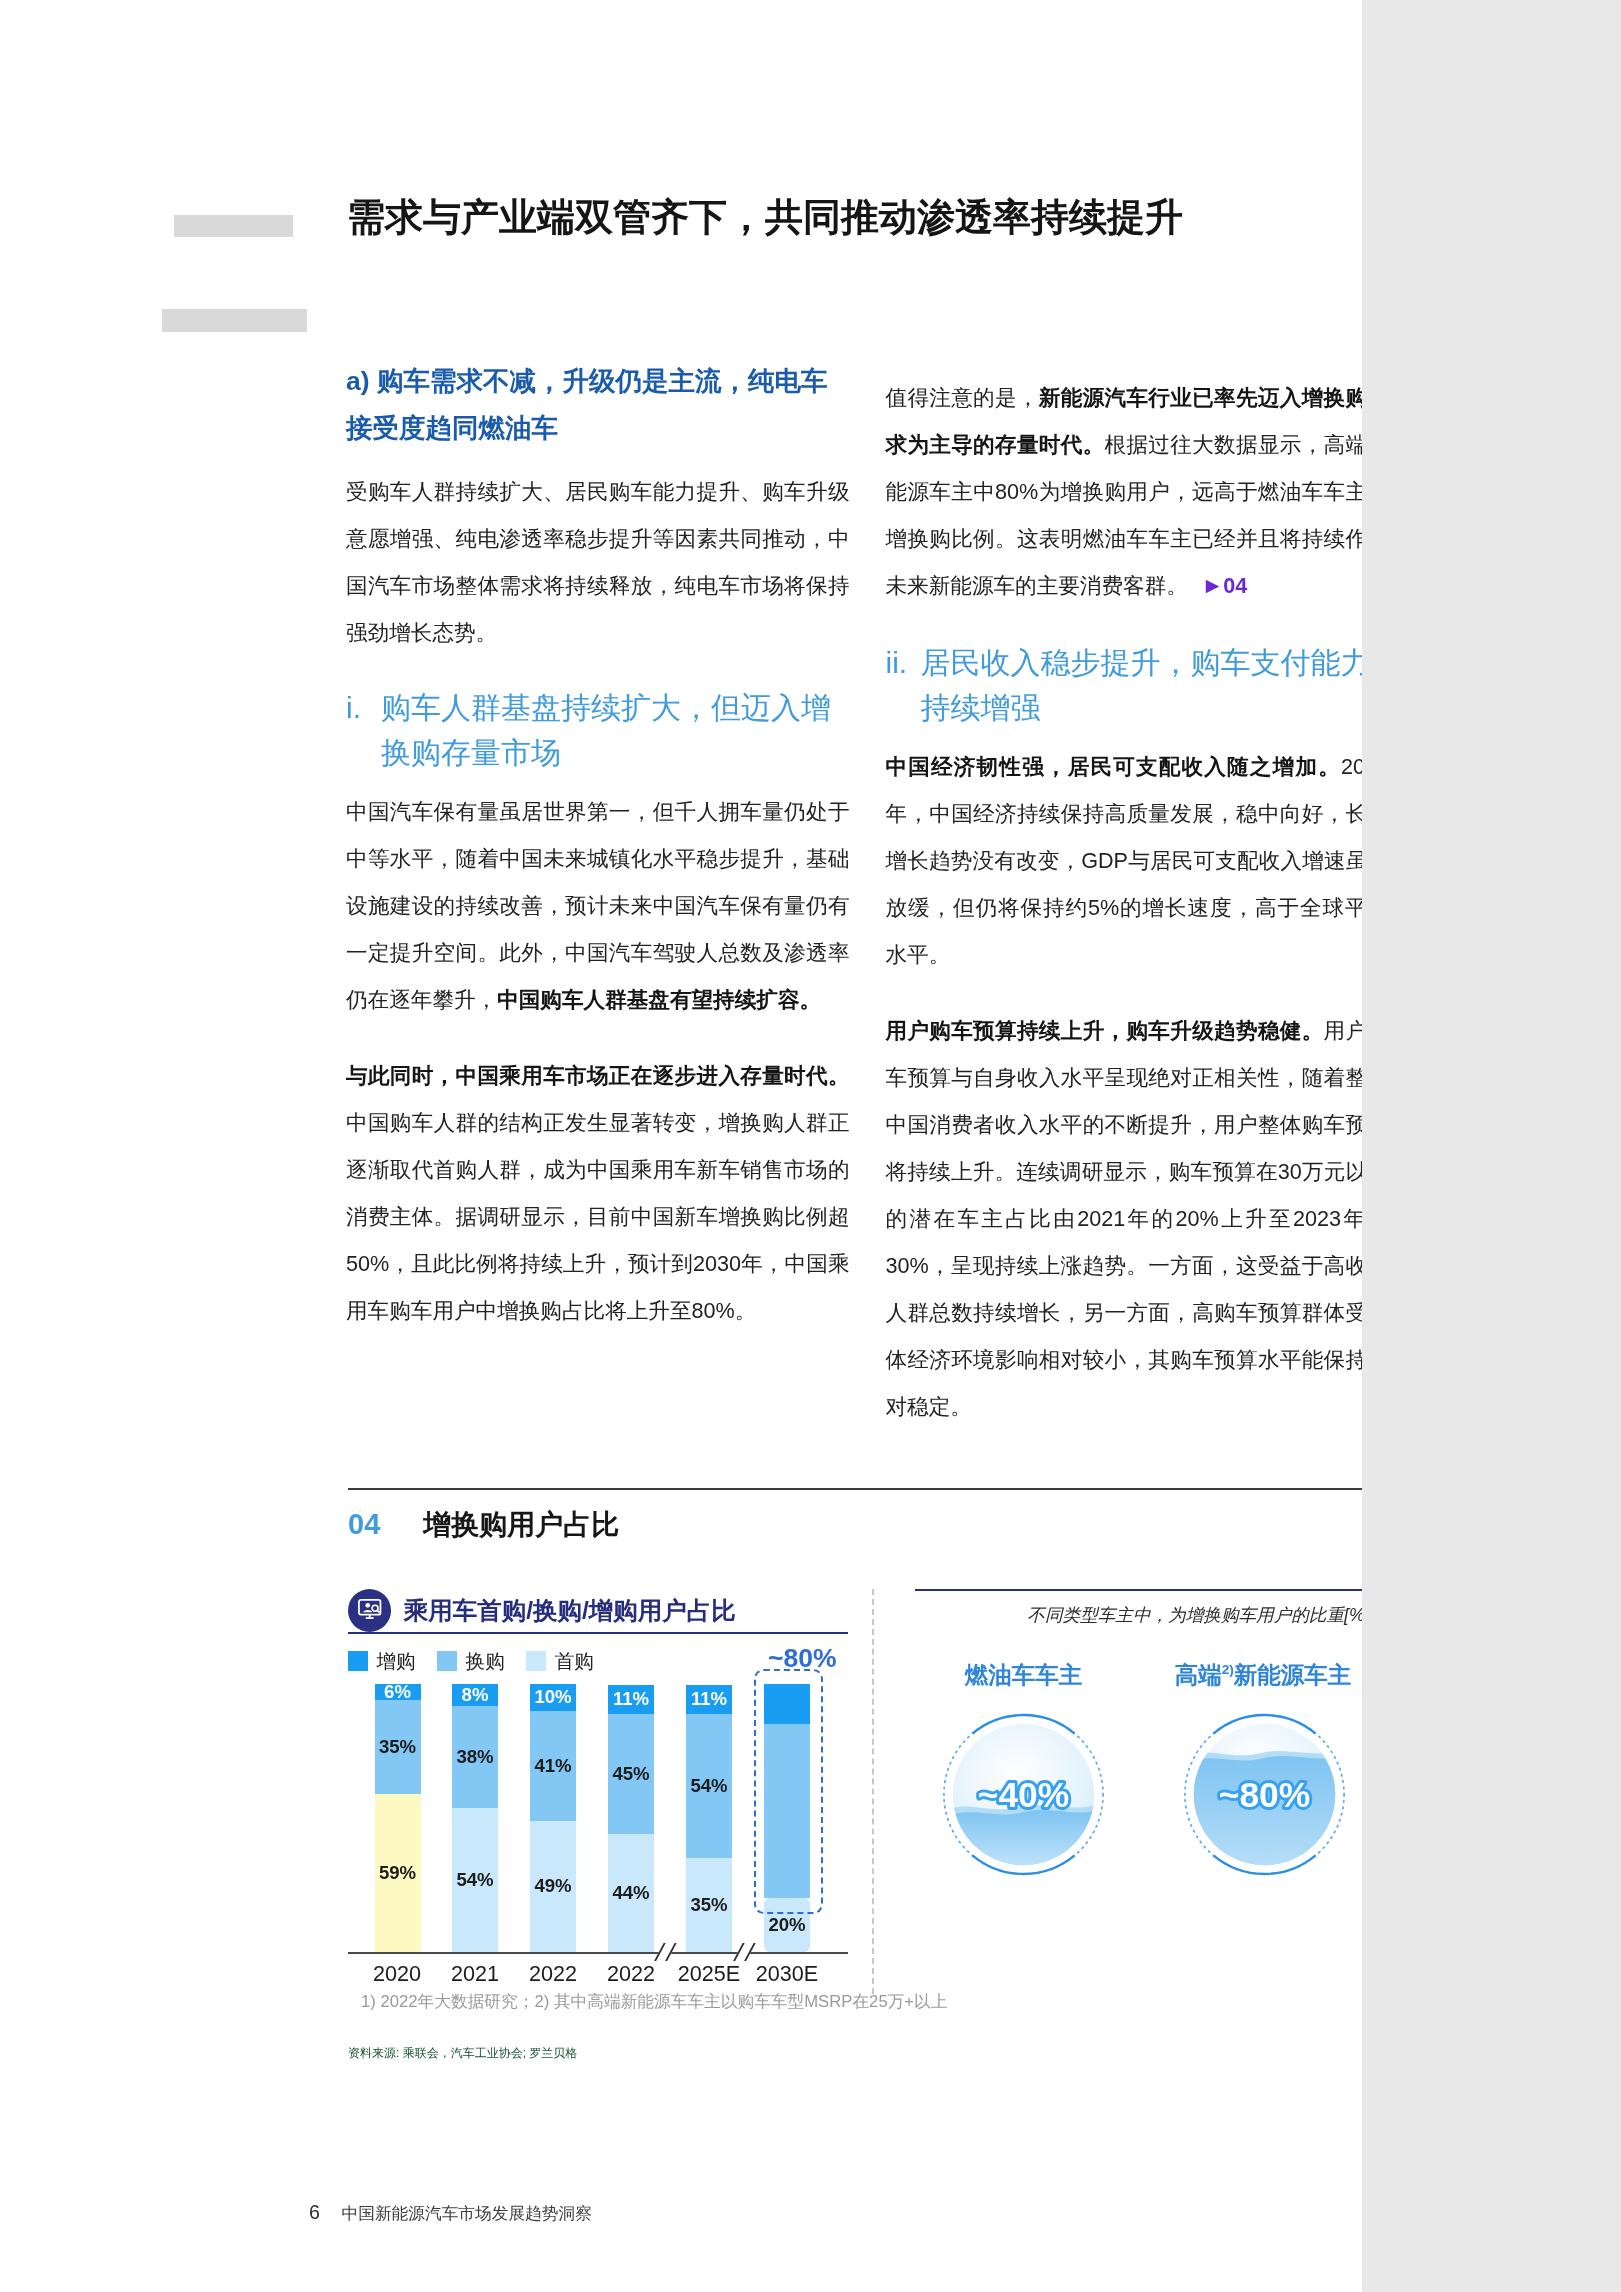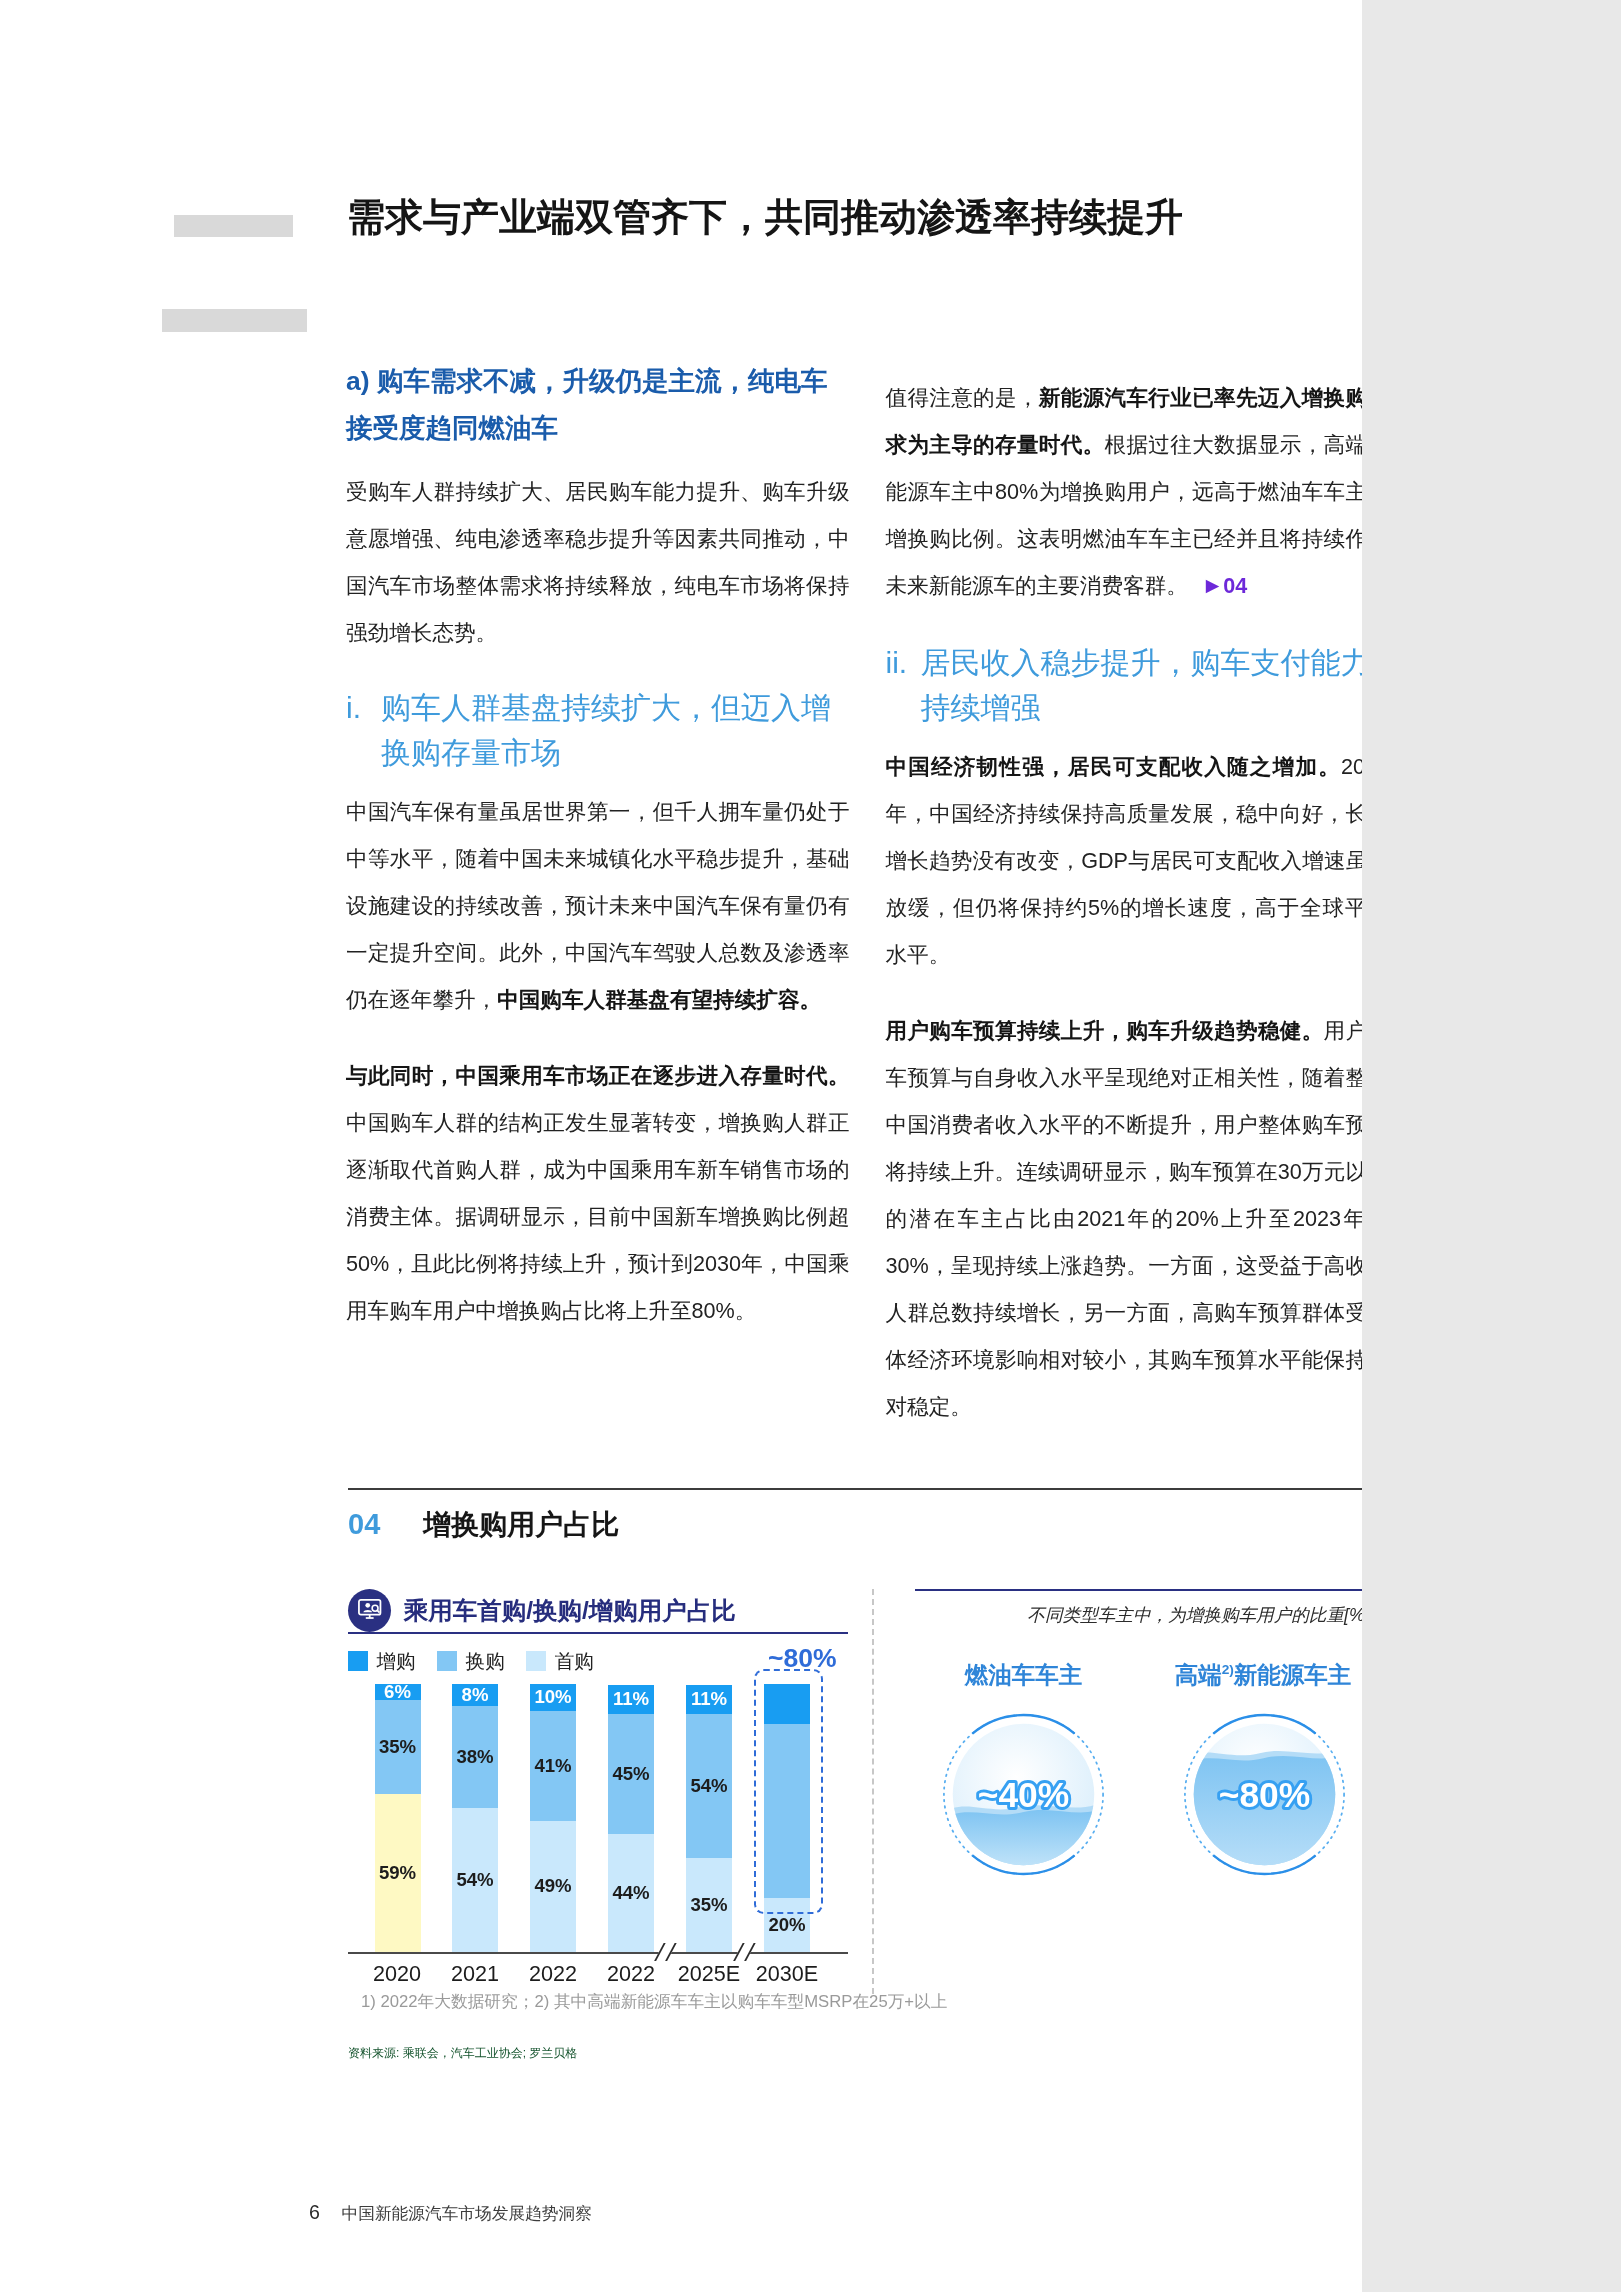--- a/index.html
+++ b/index.html
@@ -195,21 +195,21 @@
               <div class="seg" style="height: 144px; background: rgb(131, 199, 244);">
                 <span class="seglab">54%</span>
               </div>
               <div class="seg" style="height: 94px; background: rgb(201, 232, 252);">
                 <span class="seglab">35%</span>
               </div>
             </div>
             <div class="bar" style="left: 416px; width: 46px;">
               <div class="seg" style="height: 40px; background: rgb(24, 157, 242);"></div>
               <div class="seg" style="height: 174px; background: rgb(131, 199, 244);"></div>
-              <div class="seg" style="height: 54px; background: rgb(201, 232, 252);">
+              <div class="seg" style="height: 54px; background: rgb(201, 232, 252); border-radius: 6px;">
                 <span class="seglab">20%</span>
               </div>
             </div>
             <div class="callout-box"></div>
           <div class="callout-label">~80%</div>
           <div class="brk" style="left:311px;"></div>
           <div class="brk" style="left:390px;"></div>
         </div>
         <div class="xlabels">
             <div class="xlab" style="left: 49px;">2020</div>

